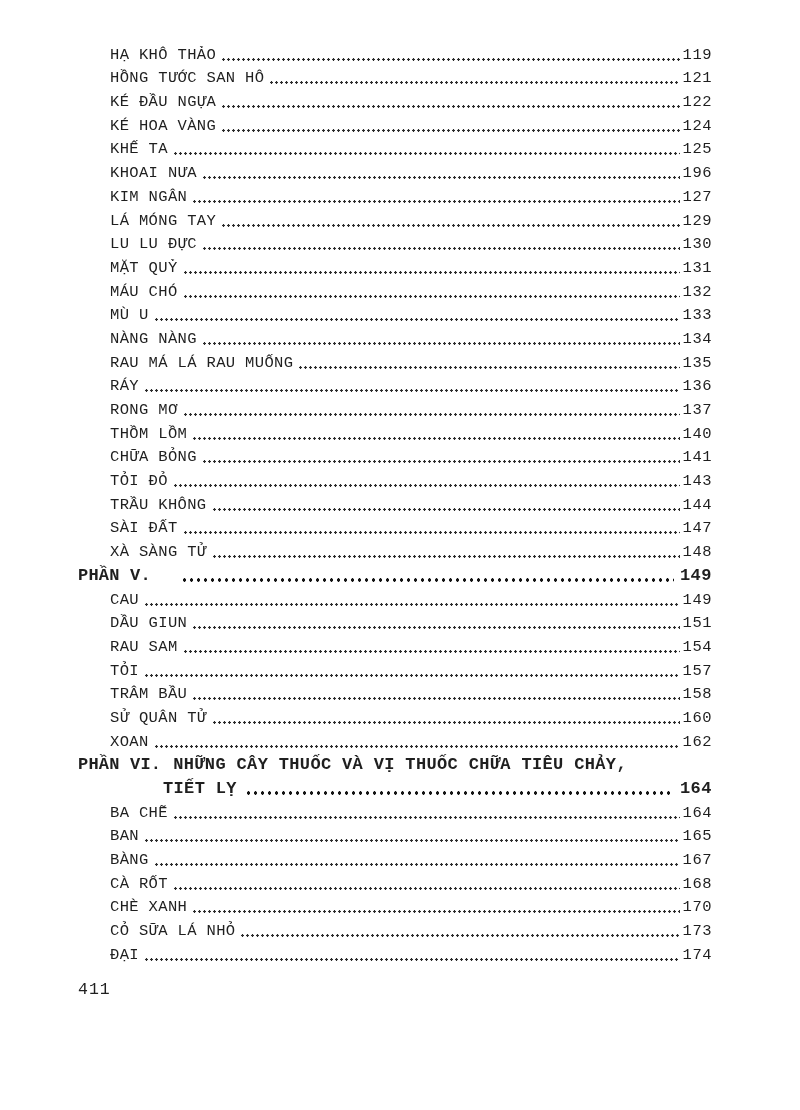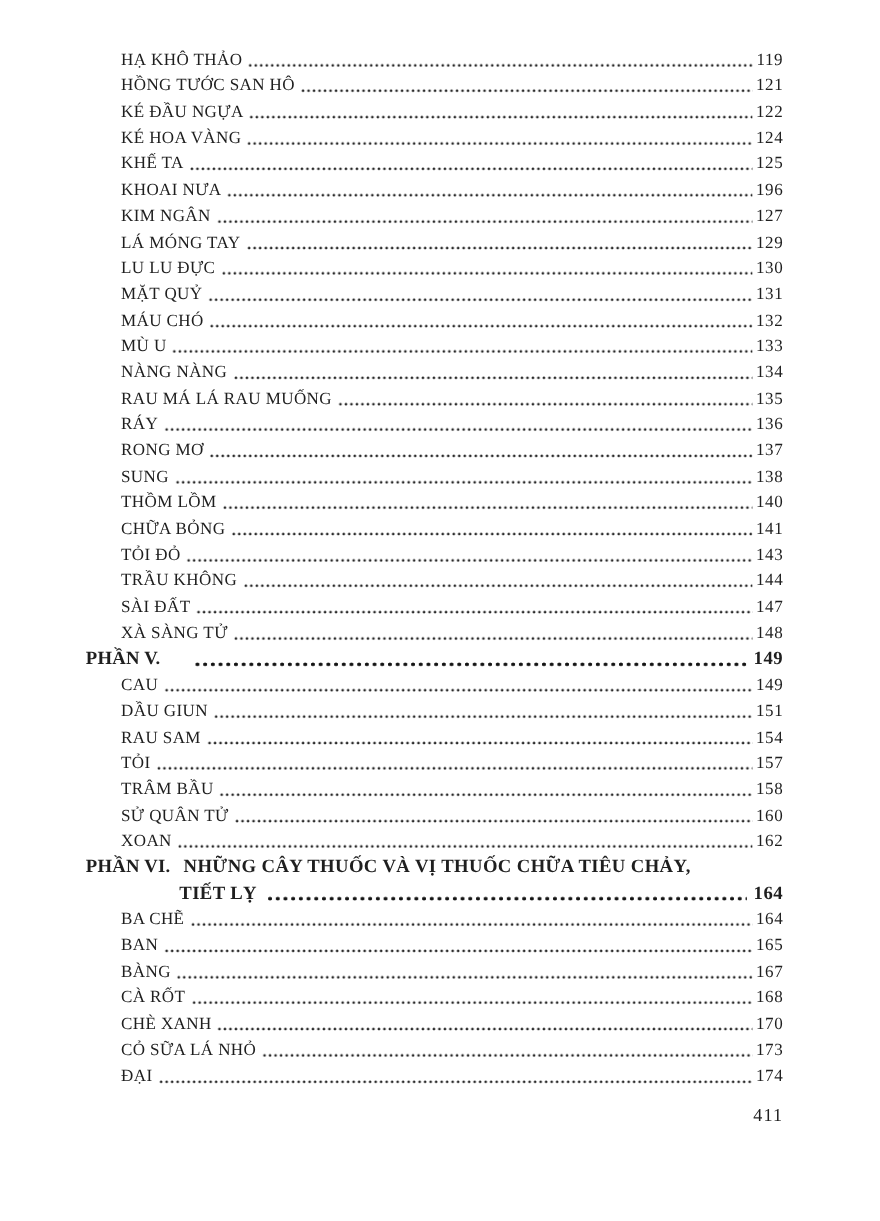--- a/index.html
+++ b/index.html
@@ -13,20 +13,21 @@
     font-family: "Liberation Serif", serif;
     color: #1f1f1f;
     overflow: hidden;
   }
   .page {
     box-sizing: border-box;
     width: 800px;
     height: 1110px;
     padding: 40px 88px 0 78px;
     background: #ffffff;
+    font-family: Liberation Mono, monospace;
   }
   .row {
     display: flex;
     align-items: flex-end;
     height: 23.7px;
     overflow: visible;
   }
   .row.entry {
     padding-left: 32px;
     font-size: 15.5px;
@@ -67,21 +68,20 @@
     background-image: radial-gradient(circle, #141414 1.5px, rgba(0,0,0,0) 1.9px);
     background-size: 7px 6px;
     background-repeat: repeat-x;
     background-position: 0 1px;
   }
   .heading-line2-indent {
     margin-left: 85px;
   }
   .folio {
     margin-top: 16px;
-    text-align: right;
     font-size: 16.5px;
     letter-spacing: 1px;
   }
 </style>
 </head>
 <body>
 
 <div class="page">
   <div id="toc">
       <div class="row entry">
@@ -158,25 +158,20 @@
         <span class="label">RÁY</span>
         <span class="leader"></span>
         <span class="pg">136</span>
       </div>
       <div class="row entry">
         <span class="label">RONG MƠ</span>
         <span class="leader"></span>
         <span class="pg">137</span>
       </div>
       <div class="row entry">
-        <span class="label">SUNG</span>
-        <span class="leader"></span>
-        <span class="pg">138</span>
-      </div>
-      <div class="row entry">
         <span class="label">THỒM LỒM</span>
         <span class="leader"></span>
         <span class="pg">140</span>
       </div>
       <div class="row entry">
         <span class="label">CHỮA BỎNG</span>
         <span class="leader"></span>
         <span class="pg">141</span>
       </div>
       <div class="row entry">

